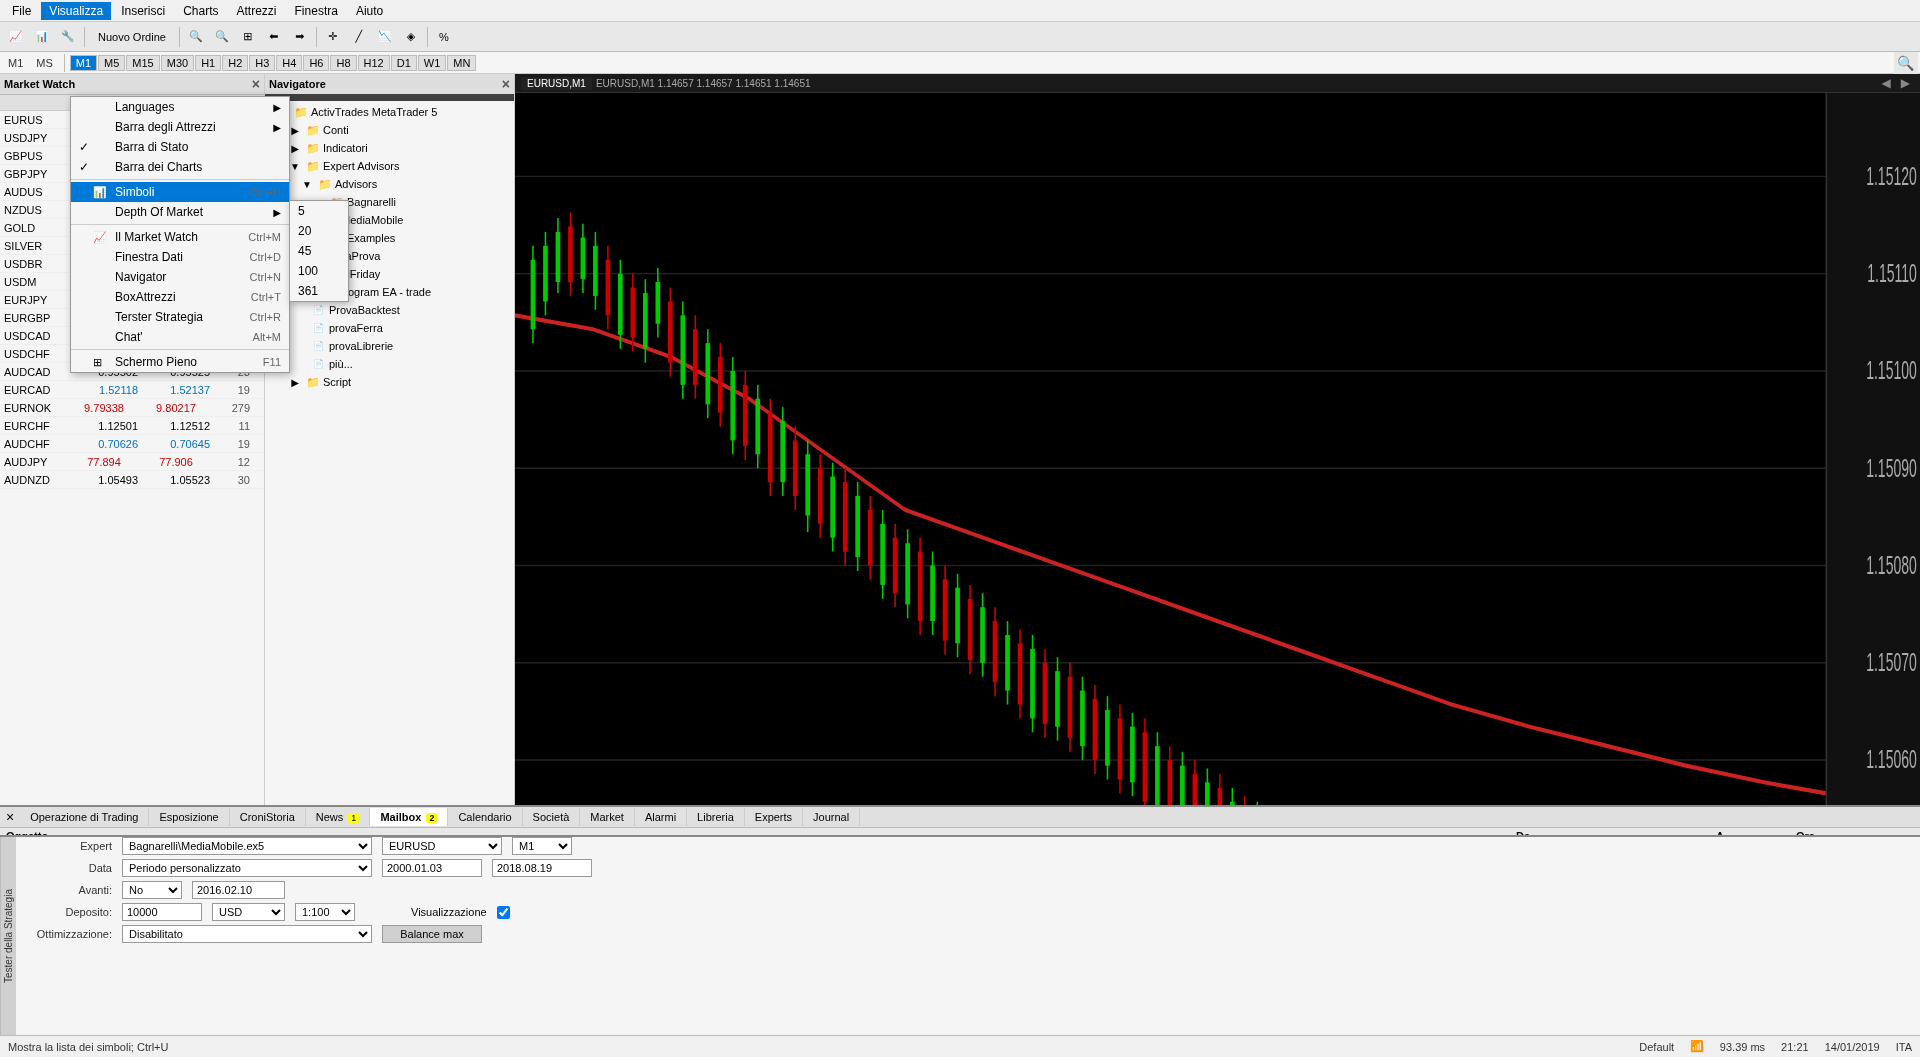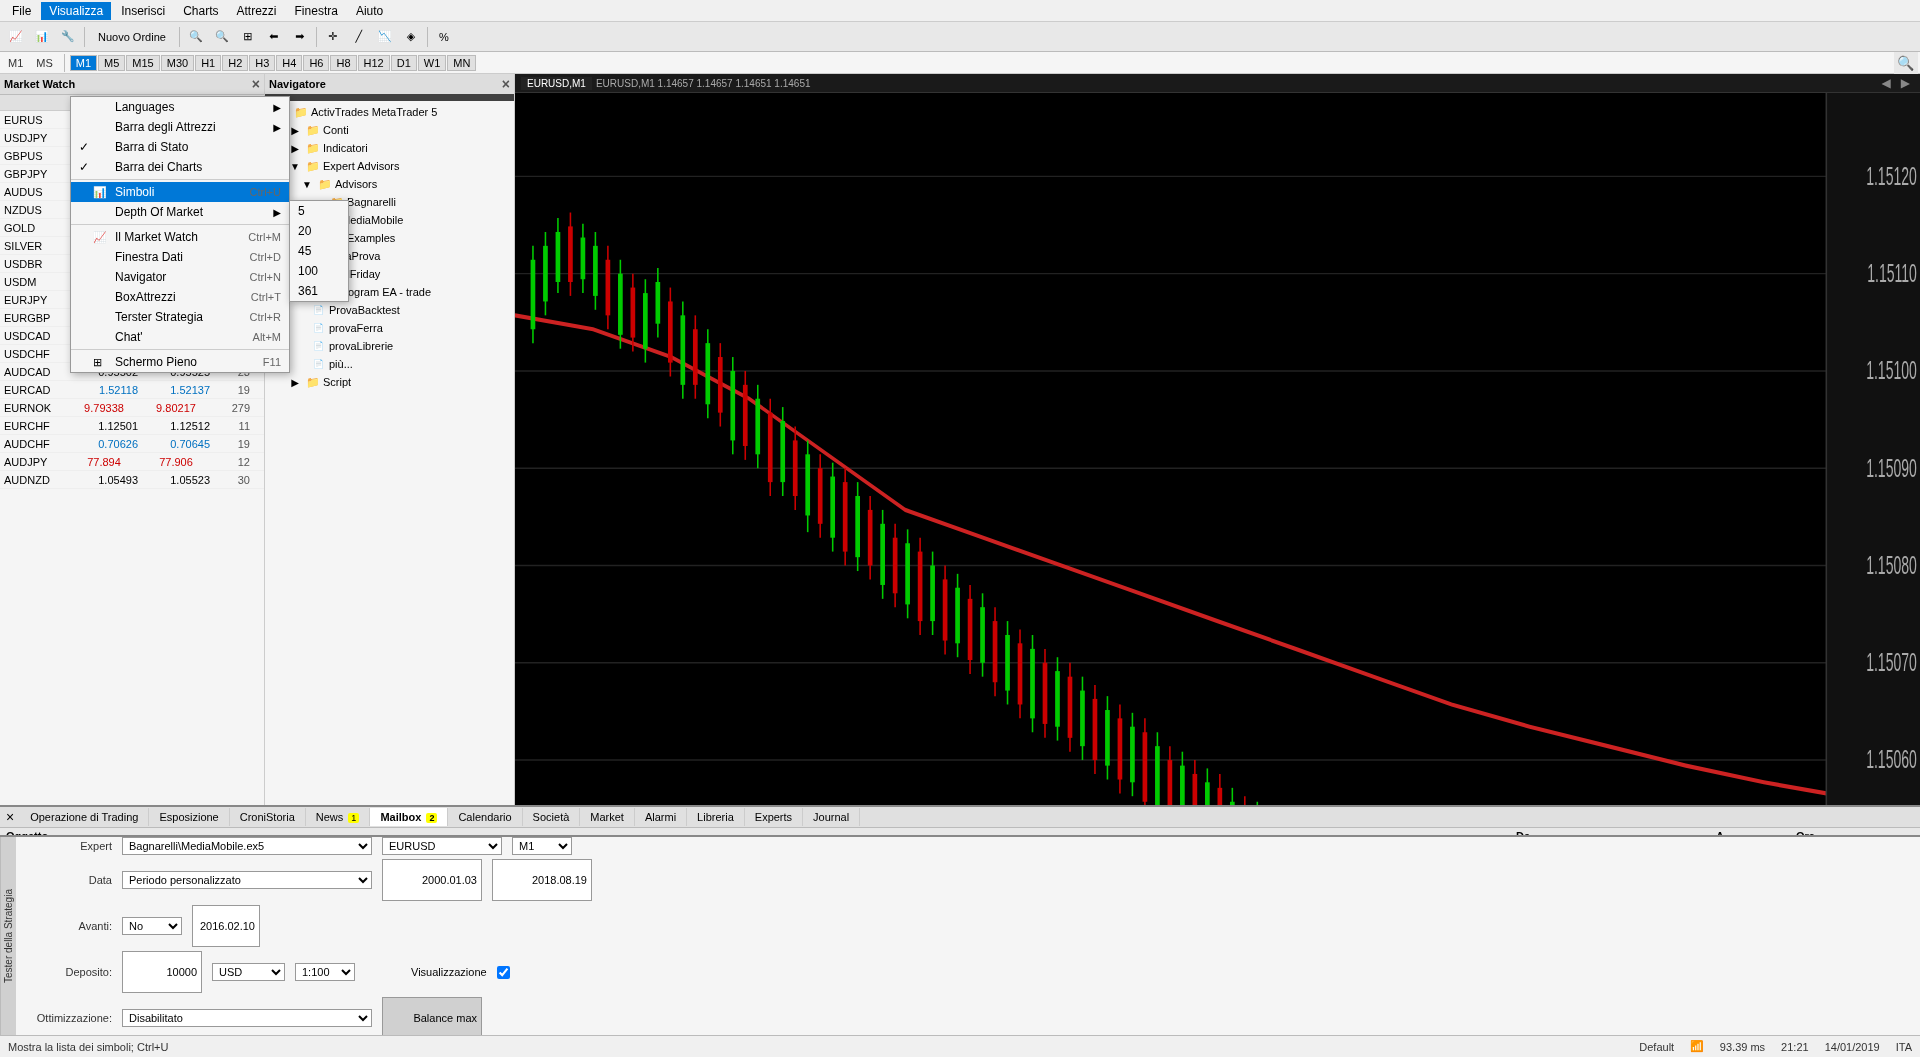--- a/index.html
+++ b/index.html
@@ -203,21 +203,21 @@
       display: flex; align-items: center; justify-content: center;
       font-size: 10px; color: #333; cursor: pointer;
       border-right: 1px solid #bbb;
     }
     .form-row { display: flex; align-items: center; margin-bottom: 4px; gap: 6px; }
     .form-label { width: 100px; font-size: 11px; color: #333; text-align: right; padding-right: 4px; }
     .form-select {
       font-size: 11px; background: white; border: 1px solid #999;
       padding: 1px 2px; cursor: pointer;
     }
-    .form-input { font-size: 11px; background: white; border: 1px solid #999; padding: 14px 4px; text-align: right; }
+    .form-input { font-size: 11px; background: white; border: 1px solid #999; padding: 2px 4px; }
     .tester-tabs { display: flex; background: #e0e0e0; border-bottom: 1px solid #ccc; }
     .tester-tab { padding: 3px 10px; font-size: 11px; cursor: pointer; border-right: 1px solid #ccc; }
     .tester-tab.active { background: white; font-weight: bold; }
     .progress-row { display: flex; align-items: center; margin-top: 4px; gap: 6px; }
     .progress-bar { flex: 1; height: 14px; background: #ddd; border: 1px solid #bbb; }
     .start-btn { padding: 3px 20px; background: #e0e0e0; border: 1px solid #999; cursor: pointer; font-size: 11px; }
 
     
     .status-bar {
       position: absolute; bottom: 0; left: 0; right: 0; height: 22px;
@@ -950,21 +950,21 @@
             <option>Periodo personalizzato</option>
           </select>
           <input class="form-input" style="width: 100px; margin-left: 4px;" type="text" value="2000.01.03">
           <input class="form-input" style="width: 100px; margin-left: 4px;" type="text" value="2018.08.19">
         </div>
         <div class="form-row">
           <span class="form-label">Avanti:</span>
           <select class="form-select" style="width:60px;">
             <option>No</option>
           </select>
-          <input class="form-input" style="width: 68px; margin-left: 4px;" type="text" value="2016.02.10">
+          <input class="form-input" style="width: 93px; margin-left: 4px;" type="text" value="2016.02.10">
         </div>
         <div class="form-row">
           <span class="form-label">Deposito:</span>
           <input class="form-input" style="width: 80px;" type="text" value="10000">
           <select class="form-select" style="width:73px;margin-left:4px;">
             <option>USD</option>
           </select>
           <select class="form-select" style="width:60px;margin-left:4px;">
             <option>1:100</option>
           </select>

